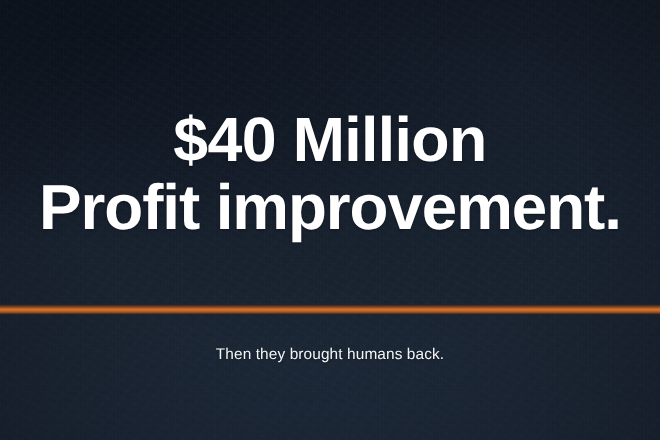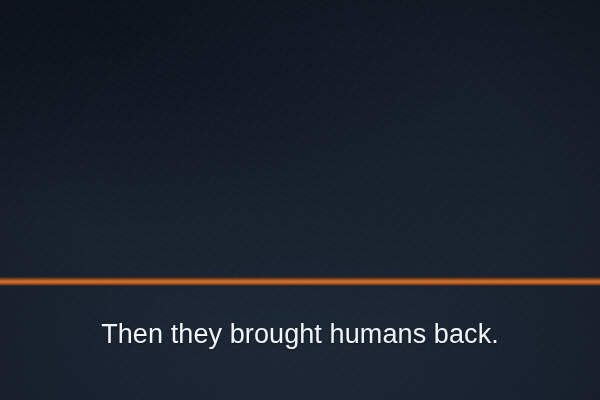--- a/index.html
+++ b/index.html
@@ -90,34 +90,38 @@
 
   
   .subtitle {
     position: absolute;
     left: 0;
     right: 0;
     top: 294px;
     text-align: center;
     color: #f2f5f8;
     font-weight: 400;
-    font-size: 27px;
+    font-size: 14px;
     line-height: 26px;
     letter-spacing: 0.1px;
     z-index: 3;
     text-shadow: 0 1px 2px rgba(0,0,0,0.4);
   }
 </style>
 </head>
 <body>
 
 <div class="slide">
 
   <div class="noise"></div>
 
+  <h1 class="headline">
+    <span class="line line-1">$40 Million</span>
+    <span class="line line-2">Profit improvement.</span>
+  </h1>
 
   <div class="divider"></div>
 
   <p class="subtitle">Then they brought humans back.</p>
 
   <div class="vignette"></div>
 
 </div>
 
 </body></html>

